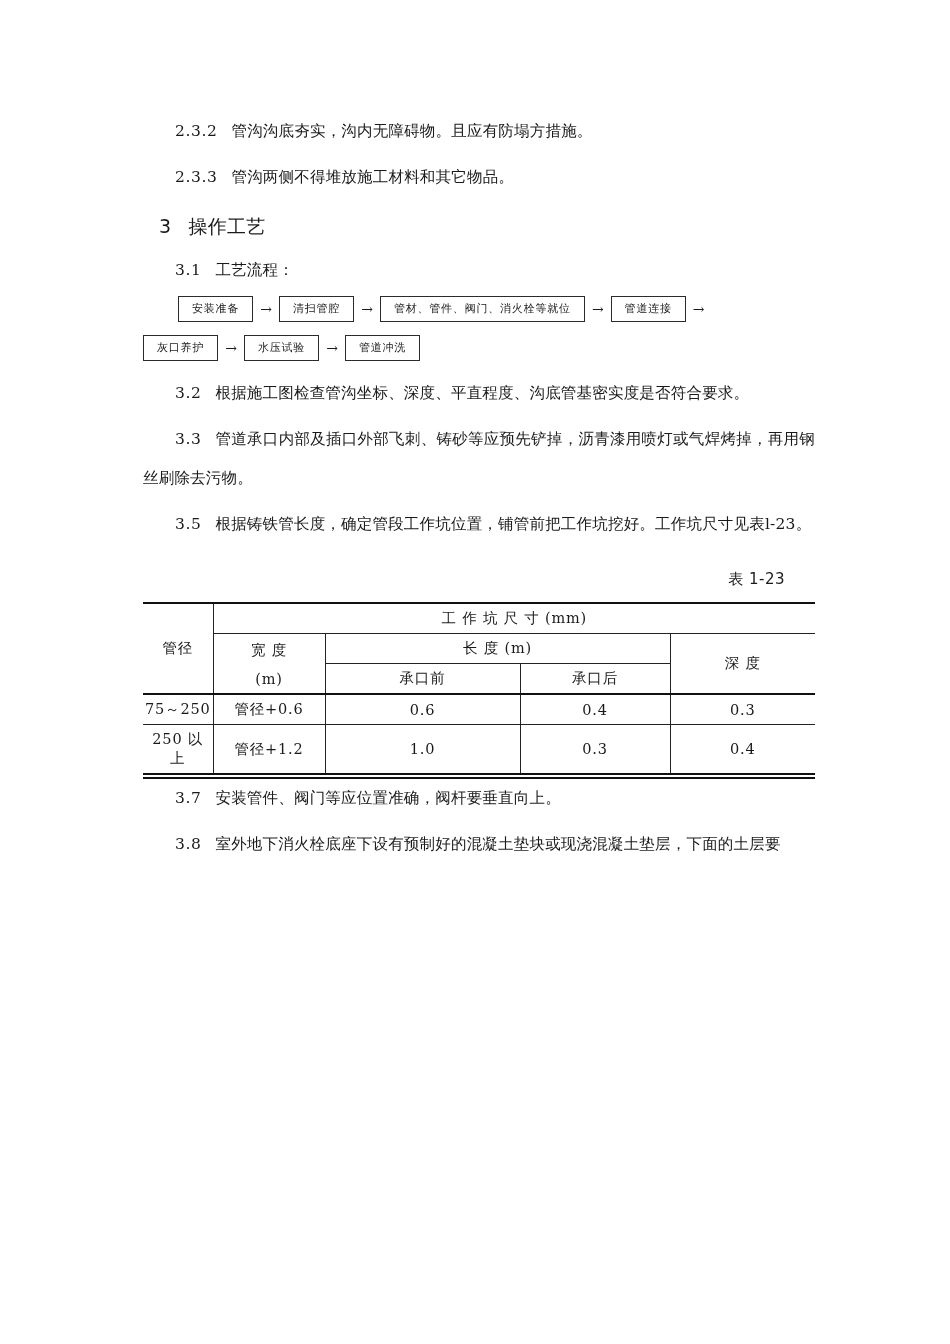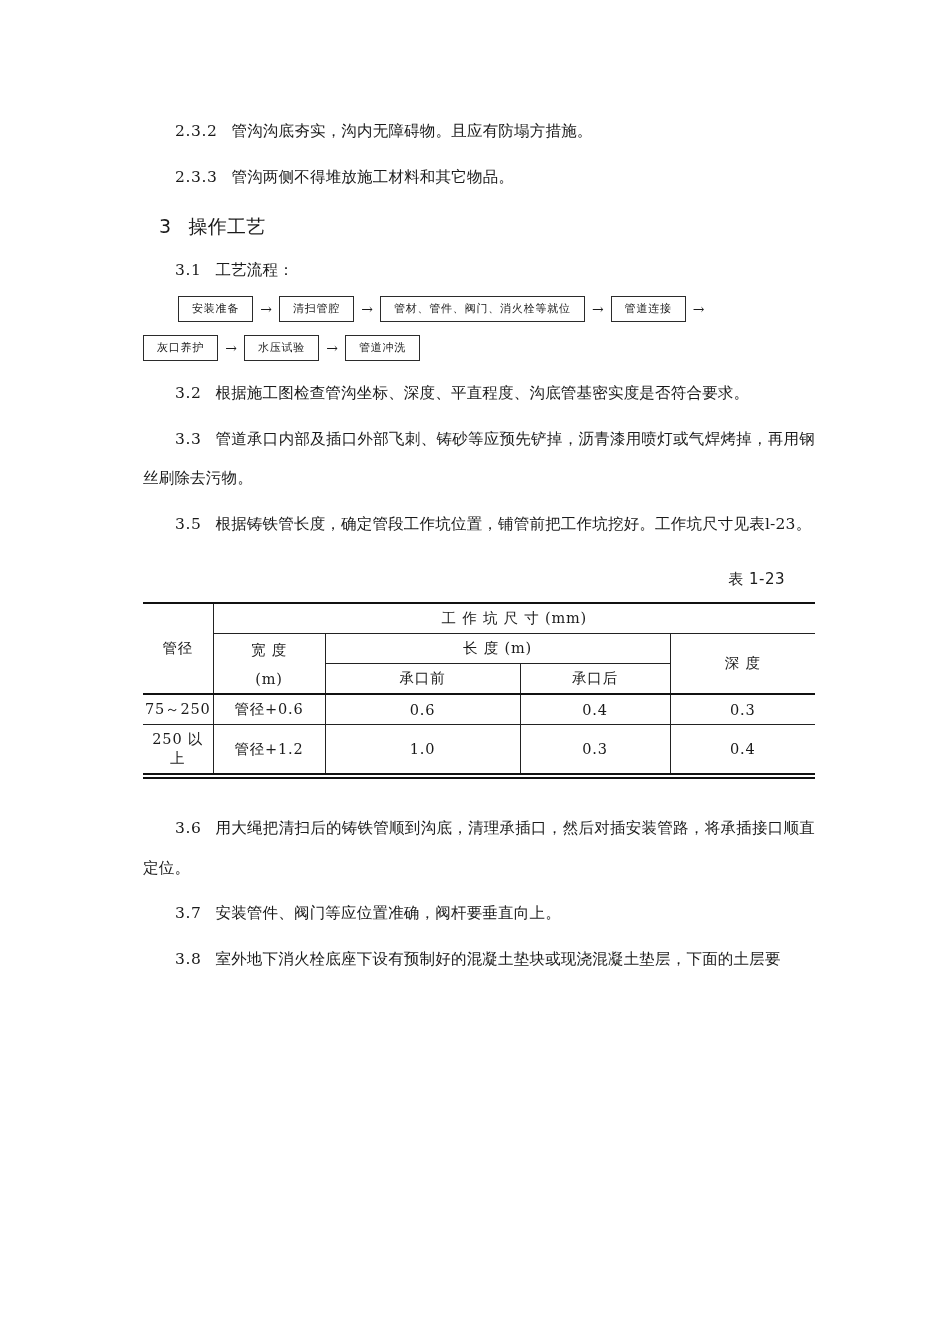--- a/index.html
+++ b/index.html
@@ -234,23 +234,20 @@
           <td class="bd-b-thick bd-r-thin">250 以上</td>
           <td class="bd-b-thick bd-r-thin">管径+1.2</td>
           <td class="bd-b-thick bd-r-thin">1.0</td>
           <td class="bd-b-thick bd-r-thin">0.3</td>
           <td class="bd-b-thick">0.4</td>
         </tr>
       </tbody>
     </table>
     <div class="tbl-bottom"></div>
 
-    <p class="para indent after-table">
-      <span class="num">3.6</span><span class="gap"></span><span>用大绳把清扫后的铸铁管顺到沟底，清理承插口，然后对插安装管路，将承插接口顺直定位。</span>
-    </p>
 
     <p class="para indent">
       <span class="num">3.7</span><span class="gap"></span><span>安装管件、阀门等应位置准确，阀杆要垂直向上。</span>
     </p>
 
     <p class="para indent">
       <span class="num">3.8</span><span class="gap"></span><span>室外地下消火栓底座下设有预制好的混凝土垫块或现浇混凝土垫层，下面的土层要</span>
     </p>
 
   </div>

